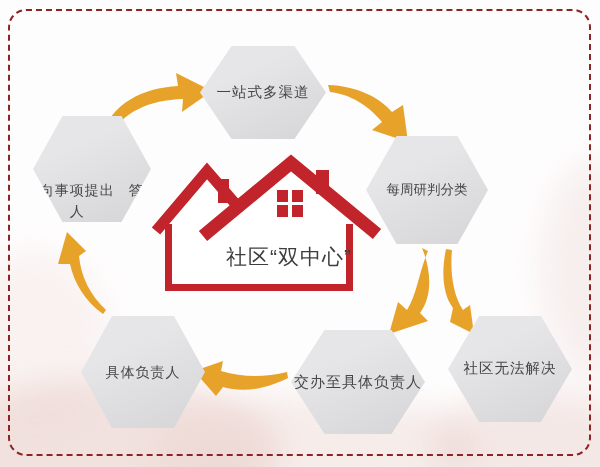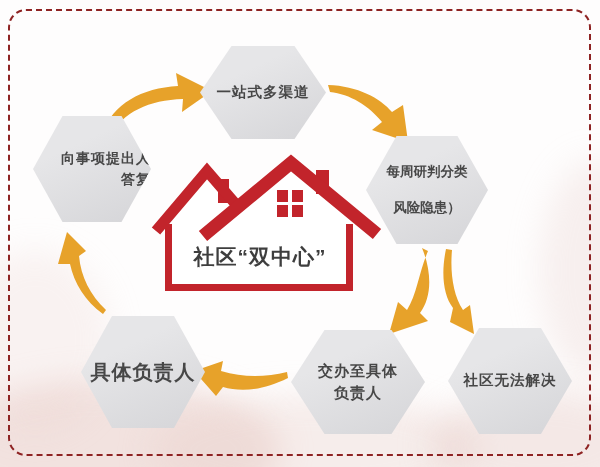--- a/index.html
+++ b/index.html
@@ -25,33 +25,33 @@
   .wash-lm{left:-40px;top:250px;width:150px;height:180px;background:rgba(230,206,200,0.22);}
   .frame{
     position:absolute;left:8px;top:9px;right:9px;bottom:11px;
     border:2px dashed var(--frame-red);border-radius:18px;pointer-events:none;
   }
   .art{position:absolute;left:0;top:0;}
   .hex{
     position:absolute;
     clip-path:polygon(25% 0%,75% 0%,100% 50%,75% 100%,25% 100%,0% 50%);
     background:linear-gradient(155deg,var(--hexagon-fill) 30%,var(--hexagon-fill-dark) 100%);
-    display:flex;flex-direction:column;align-items:center;justify-content:center;
-    color:var(--node-text);font-weight:bold;font-size:14.5px;line-height:1.5;
+    display:flex;flex-direction:row;align-items:center;justify-content:center;
+    color:var(--node-text);font-weight:normal;font-size:14.5px;line-height:1.5;
     text-align:center;letter-spacing:1px;
   }
   .hex-top{left:200px;top:46px;width:126px;height:93px;}
   .hex-ru{left:366px;top:136px;width:122px;height:108px;font-size:13.5px;letter-spacing:0;gap:15px;}
-  .hex-rl{left:448px;top:328px;width:124px;height:106px;}
+  .hex-rl{left:448px;top:316px;width:124px;height:106px;}
   .hex-bm{left:291px;top:330px;width:134px;height:104px;font-size:15px;}
-  .hex-ll{left:81px;top:316px;width:124px;height:112px;font-size:20px;}
+  .hex-ll{left:81px;top:316px;width:124px;height:112px;font-size:14px;}
   .hex-lu{left:33px;top:116px;width:118px;height:106px;font-size:14px;align-items:flex-end;}
   .center-title{
     position:absolute;left:168px;top:243px;width:184px;
-    text-align:center;font-size:21px;font-weight:bold;color:var(--title-text);
+    text-align:right;font-size:21px;font-weight:normal;color:var(--title-text);
     letter-spacing:1px;white-space:nowrap;
   }
 </style>
 </head>
 <body>
 
 <div class="canvas">
 
   <div class="wash wash-bl"></div>
   <div class="wash wash-bc"></div>
@@ -91,21 +91,20 @@
       </g>
     </g>
   </svg>
 
   <div class="hex hex-top">
     <span>一站式多渠道</span>
   </div>
 
   <div class="hex hex-ru">
     <span>每周研判分类</span>
-    <span>风险隐患）</span>
   </div>
 
   <div class="hex hex-rl">
     <span>社区无法解决</span>
   </div>
 
   <div class="hex hex-bm">
     <span>交办至具体</span>
     <span>负责人</span>
   </div>

